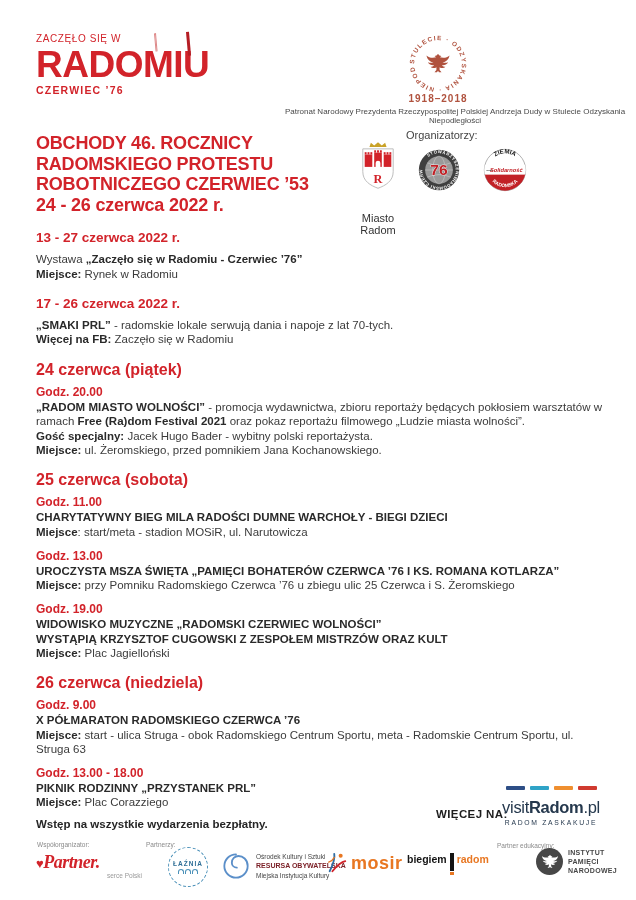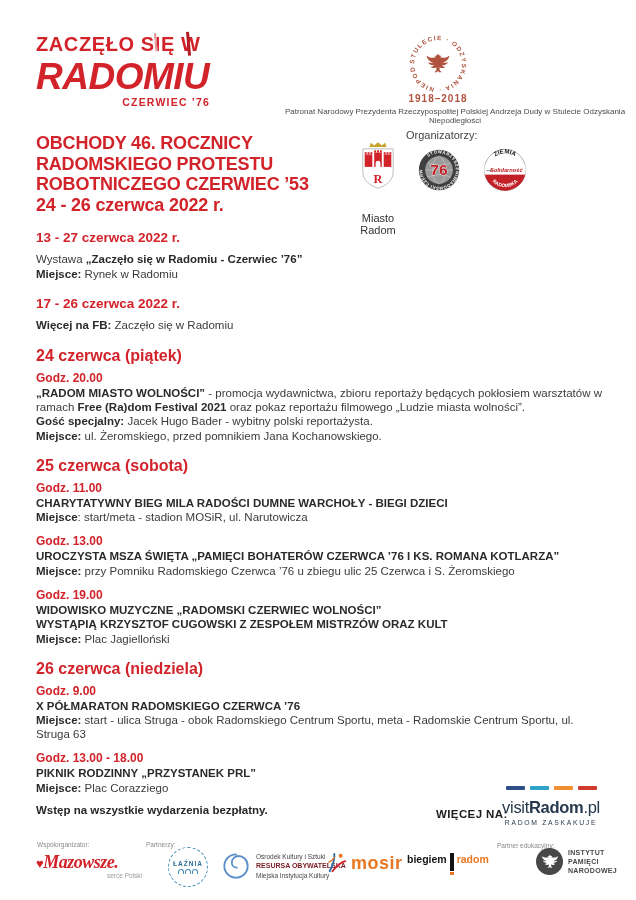--- a/index.html
+++ b/index.html
@@ -8,23 +8,23 @@
     --ink:#3b3b3b;
     --navy:#25384d;
     --orange:#e87722;
   }
   *{box-sizing:border-box;margin:0;padding:0;}
   body{background:#888;font-family:"Liberation Sans",sans-serif;}
   .page{position:relative;width:636px;height:900px;background:#fff;margin:0 auto;overflow:hidden;}
 
   
   .logo{position:absolute;left:36px;top:33px;width:180px;color:var(--red);}
-  .logo-l1{font-size:20px;font-weight:700;letter-spacing:.6px;}
-  .logo-l2{font-size:37px;font-weight:800;line-height:.95;margin-top:3px;letter-spacing:-.5px;font-style:italic;}
-  .logo-l3{font-size:10.5px;font-weight:800;text-align:right;letter-spacing:1.2px;margin-top:2px;padding-right:6px;}
+  .logo-l1{font-size:10px;font-weight:400;letter-spacing:.6px;}
+  .logo-l2{font-size:37px;font-weight:800;line-height:.95;margin-top:3px;letter-spacing:-.5px;}
+  .logo-l3{font-size:10.5px;font-weight:800;text-align:left;letter-spacing:1.2px;margin-top:2px;padding-right:6px;}
   .logo-flag{position:absolute;left:116px;top:-2px;width:44px;height:26px;transform:rotate(-5deg);}
   .logo-flag .pole{position:absolute;right:6px;top:2px;width:3px;height:24px;background:#b51d24;}
   .logo-flag .cloth{position:absolute;right:9px;top:0;width:32px;height:13px;transform:skewY(-7deg);}
   .logo-flag .cloth .w{height:6.5px;background:#fff;border:1px solid #d88;border-bottom:none;}
   .logo-flag .cloth .r{height:6.5px;background:var(--red);}
 
   
   .seal{position:absolute;left:409px;top:35px;width:58px;height:58px;}
   .seal-years{position:absolute;left:398px;top:93px;width:80px;text-align:center;
     font-size:10px;font-weight:700;color:var(--rust);letter-spacing:1px;}
@@ -201,20 +201,21 @@
   <div class="sections">
 
     <div class="sec">
       <div class="sec-date">13 - 27 czerwca 2022 r.</div>
       <div class="line"><span>Wystawa </span><b>„Zaczęło się w Radomiu - Czerwiec ’76”</b></div>
       <div class="line"><b>Miejsce:</b><span> Rynek w Radomiu</span></div>
     </div>
 
     <div class="sec">
       <div class="sec-date">17 - 26 czerwca 2022 r.</div>
+      <div class="line"><b>„SMAKI PRL”</b><span> - radomskie lokale serwują dania i napoje z lat 70-tych.</span></div>
       <div class="line"><b>Więcej na FB:</b><span> Zaczęło się w Radomiu</span></div>
     </div>
 
     <div>
       <div class="day-heading">24 czerwca (piątek)</div>
       <div class="time">Godz. 20.00</div>
       <div class="line"><b>„RADOM MIASTO WOLNOŚCI”</b><span> - promocja wydawnictwa, zbioru reportaży będących pokłosiem warsztatów w ramach </span><b>Free (Ra)dom Festival 2021</b><span> oraz pokaz reportażu filmowego „Ludzie miasta wolności”.</span></div>
       <div class="line"><b>Gość specjalny:</b><span> Jacek Hugo Bader - wybitny polski reportażysta.</span></div>
       <div class="line"><b>Miejsce:</b><span> ul. Żeromskiego, przed pomnikiem Jana Kochanowskiego.</span></div>
     </div>
@@ -258,21 +259,21 @@
         <i style="background:#2fa3c7"></i>
         <i style="background:#ef8f2f"></i>
         <i style="background:#d03a2f"></i>
     </div>
     <div class="visit-text"><span>visit</span><span class="bold">Radom</span><span>.pl</span></div>
     <div class="visit-tag">RADOM ZASKAKUJE</div>
   </div>
 
   <div class="flabel" style="left:37px;top:841px;">Współorganizator:</div>
   <div class="mazowsze">
-    <div class="maz-name"><span class="maz-heart">♥</span><span>Mazowsze.</span></div>
+    <div class="maz-name"><span class="maz-heart">♥</span><span>Partner.</span></div>
     <div class="maz-tag">serce Polski</div>
   </div>
 
   <div class="flabel" style="left:146px;top:841px;">Partnerzy:</div>
   <div class="laznia">
     <div class="nm">ŁAŹNIA</div>
     <div class="arches">
         <i></i>
         <i></i>
         <i></i>

